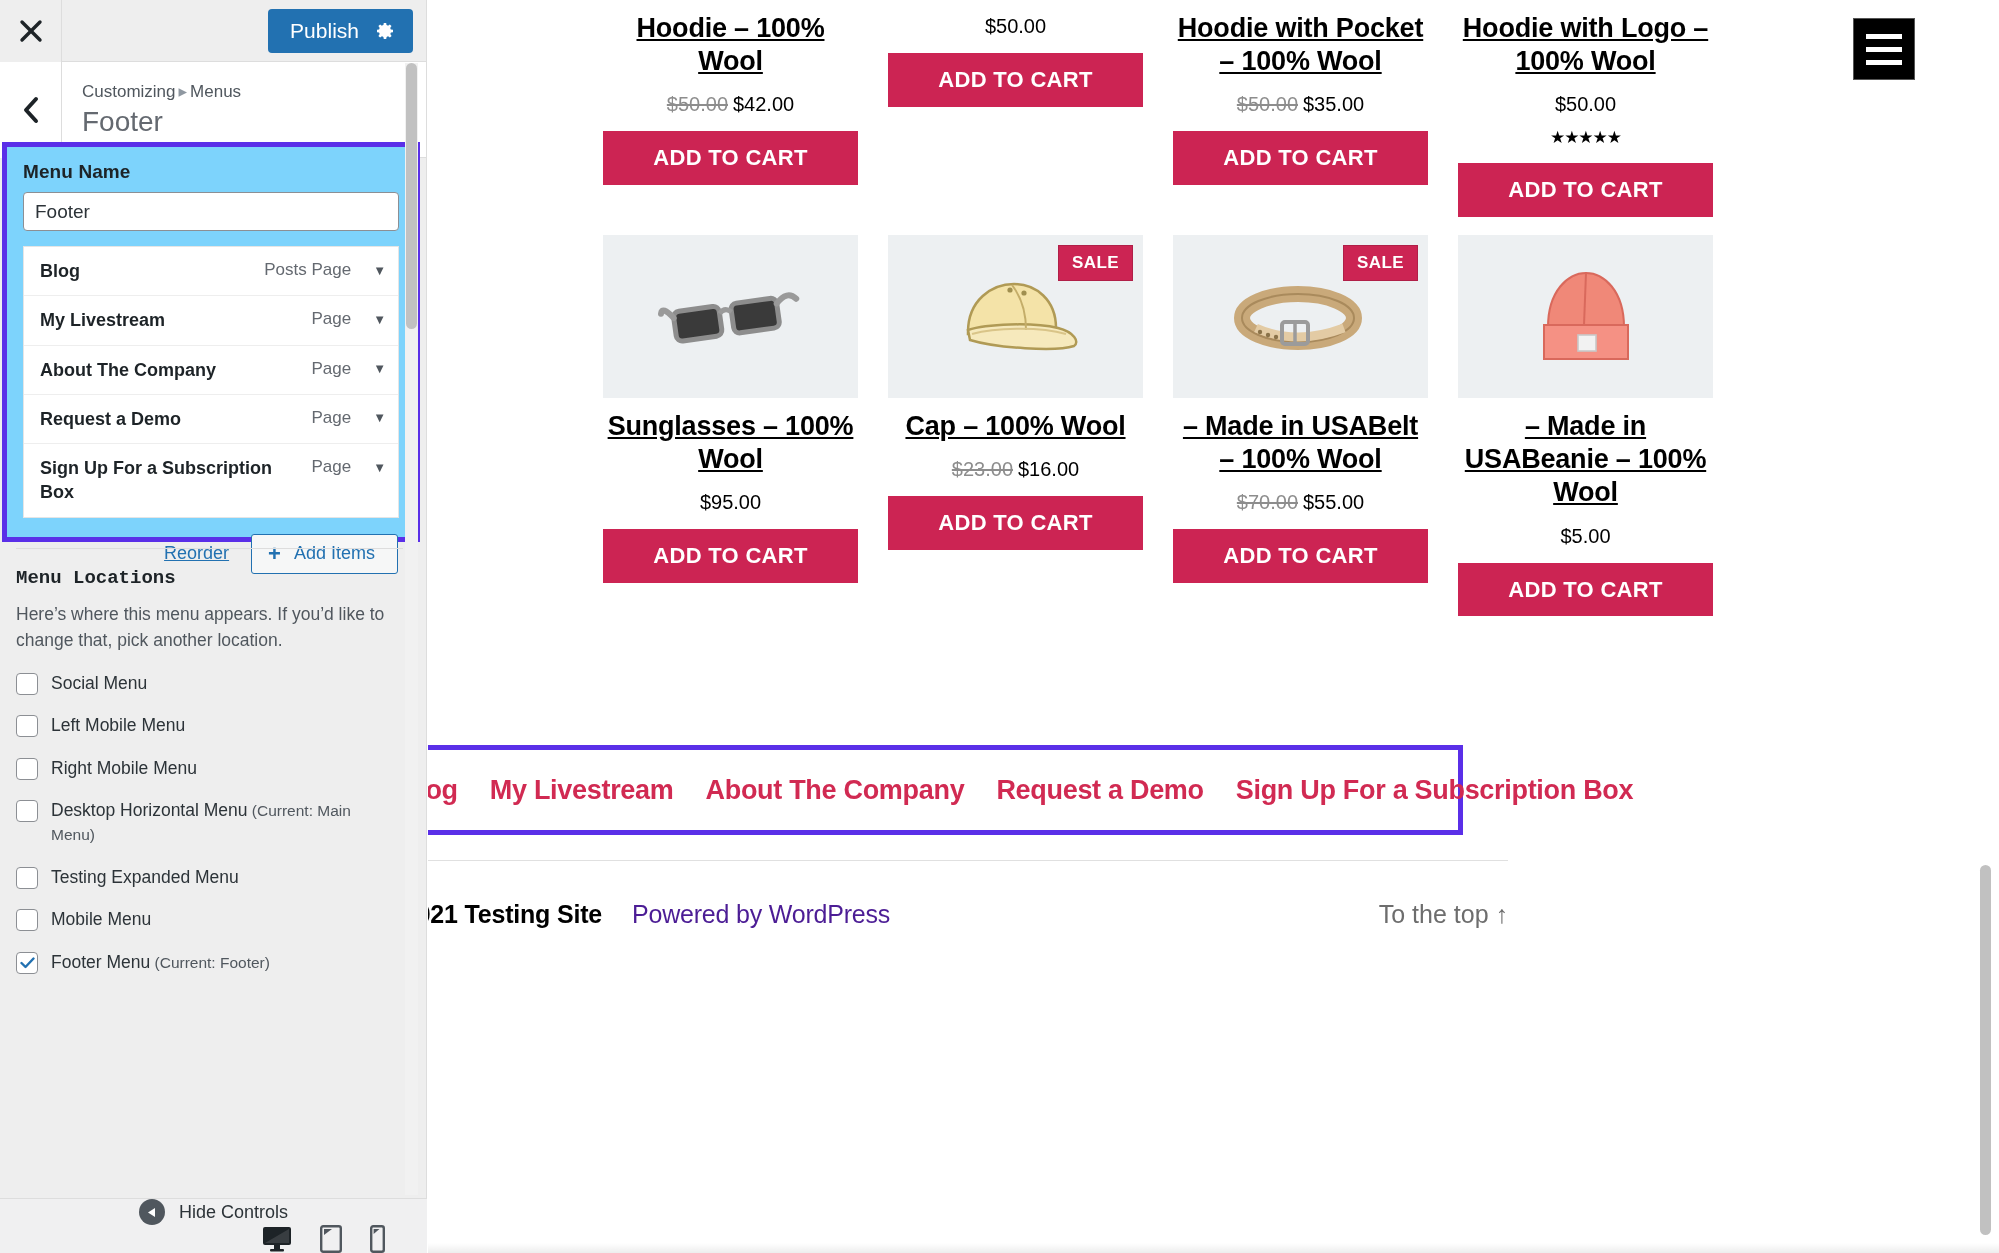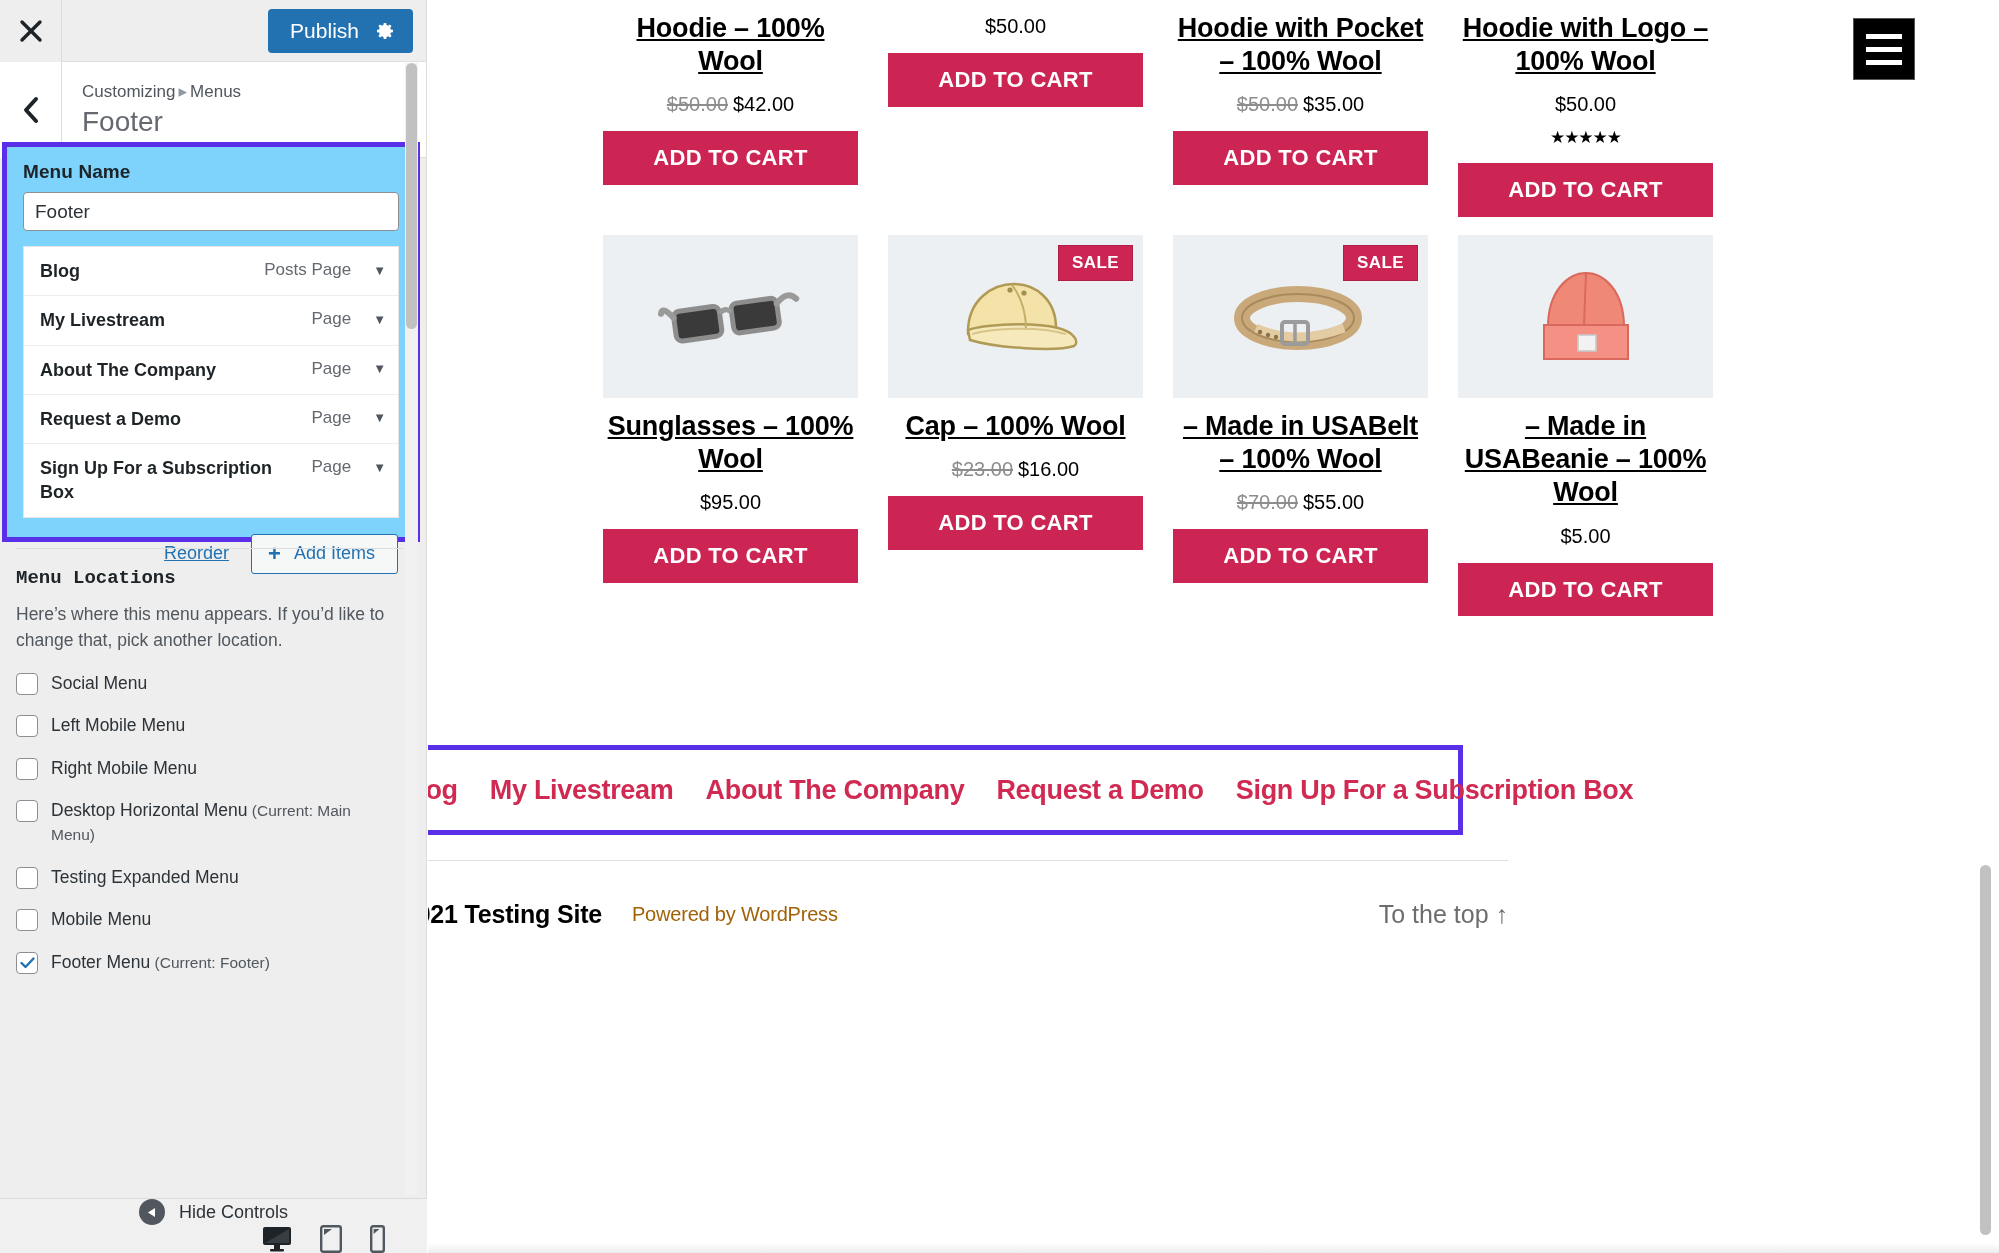--- a/index.html
+++ b/index.html
@@ -196,21 +196,21 @@
     padding: 0 16px; white-space: nowrap; letter-spacing: -0.3px;
   }
   #site-footer-divider {
     position: absolute; left: -50px; top: 860px; width: 1130px; height: 1px; background: #e0e0e0;
   }
   #site-footer {
     position: absolute; left: -50px; top: 900px; width: 1130px;
     display: flex; align-items: center;
   }
   .fcopy { font-size: 25px; font-weight: bold; color: #000; letter-spacing: -0.2px; }
-  .fpow { font-size: 20px; color: #a16207; margin-left: 30px; letter-spacing: -0.2px; }
+  .fpow { font-size: 25px; color: #4c1d95; margin-left: 30px; letter-spacing: -0.2px; }
   .ftotop { margin-left: auto; font-size: 25px; color: #6d6d6d; cursor: pointer; }
 
   
   #pv-scroll {
     position: absolute; right: 6px; top: 0; width: 15px; height: 1253px; background: #fff;
   }
   #pv-scroll-thumb {
     position: absolute; left: 2px; top: 865px; width: 11px; height: 370px;
     background: #c1c1c1; border-radius: 6px;
   }

